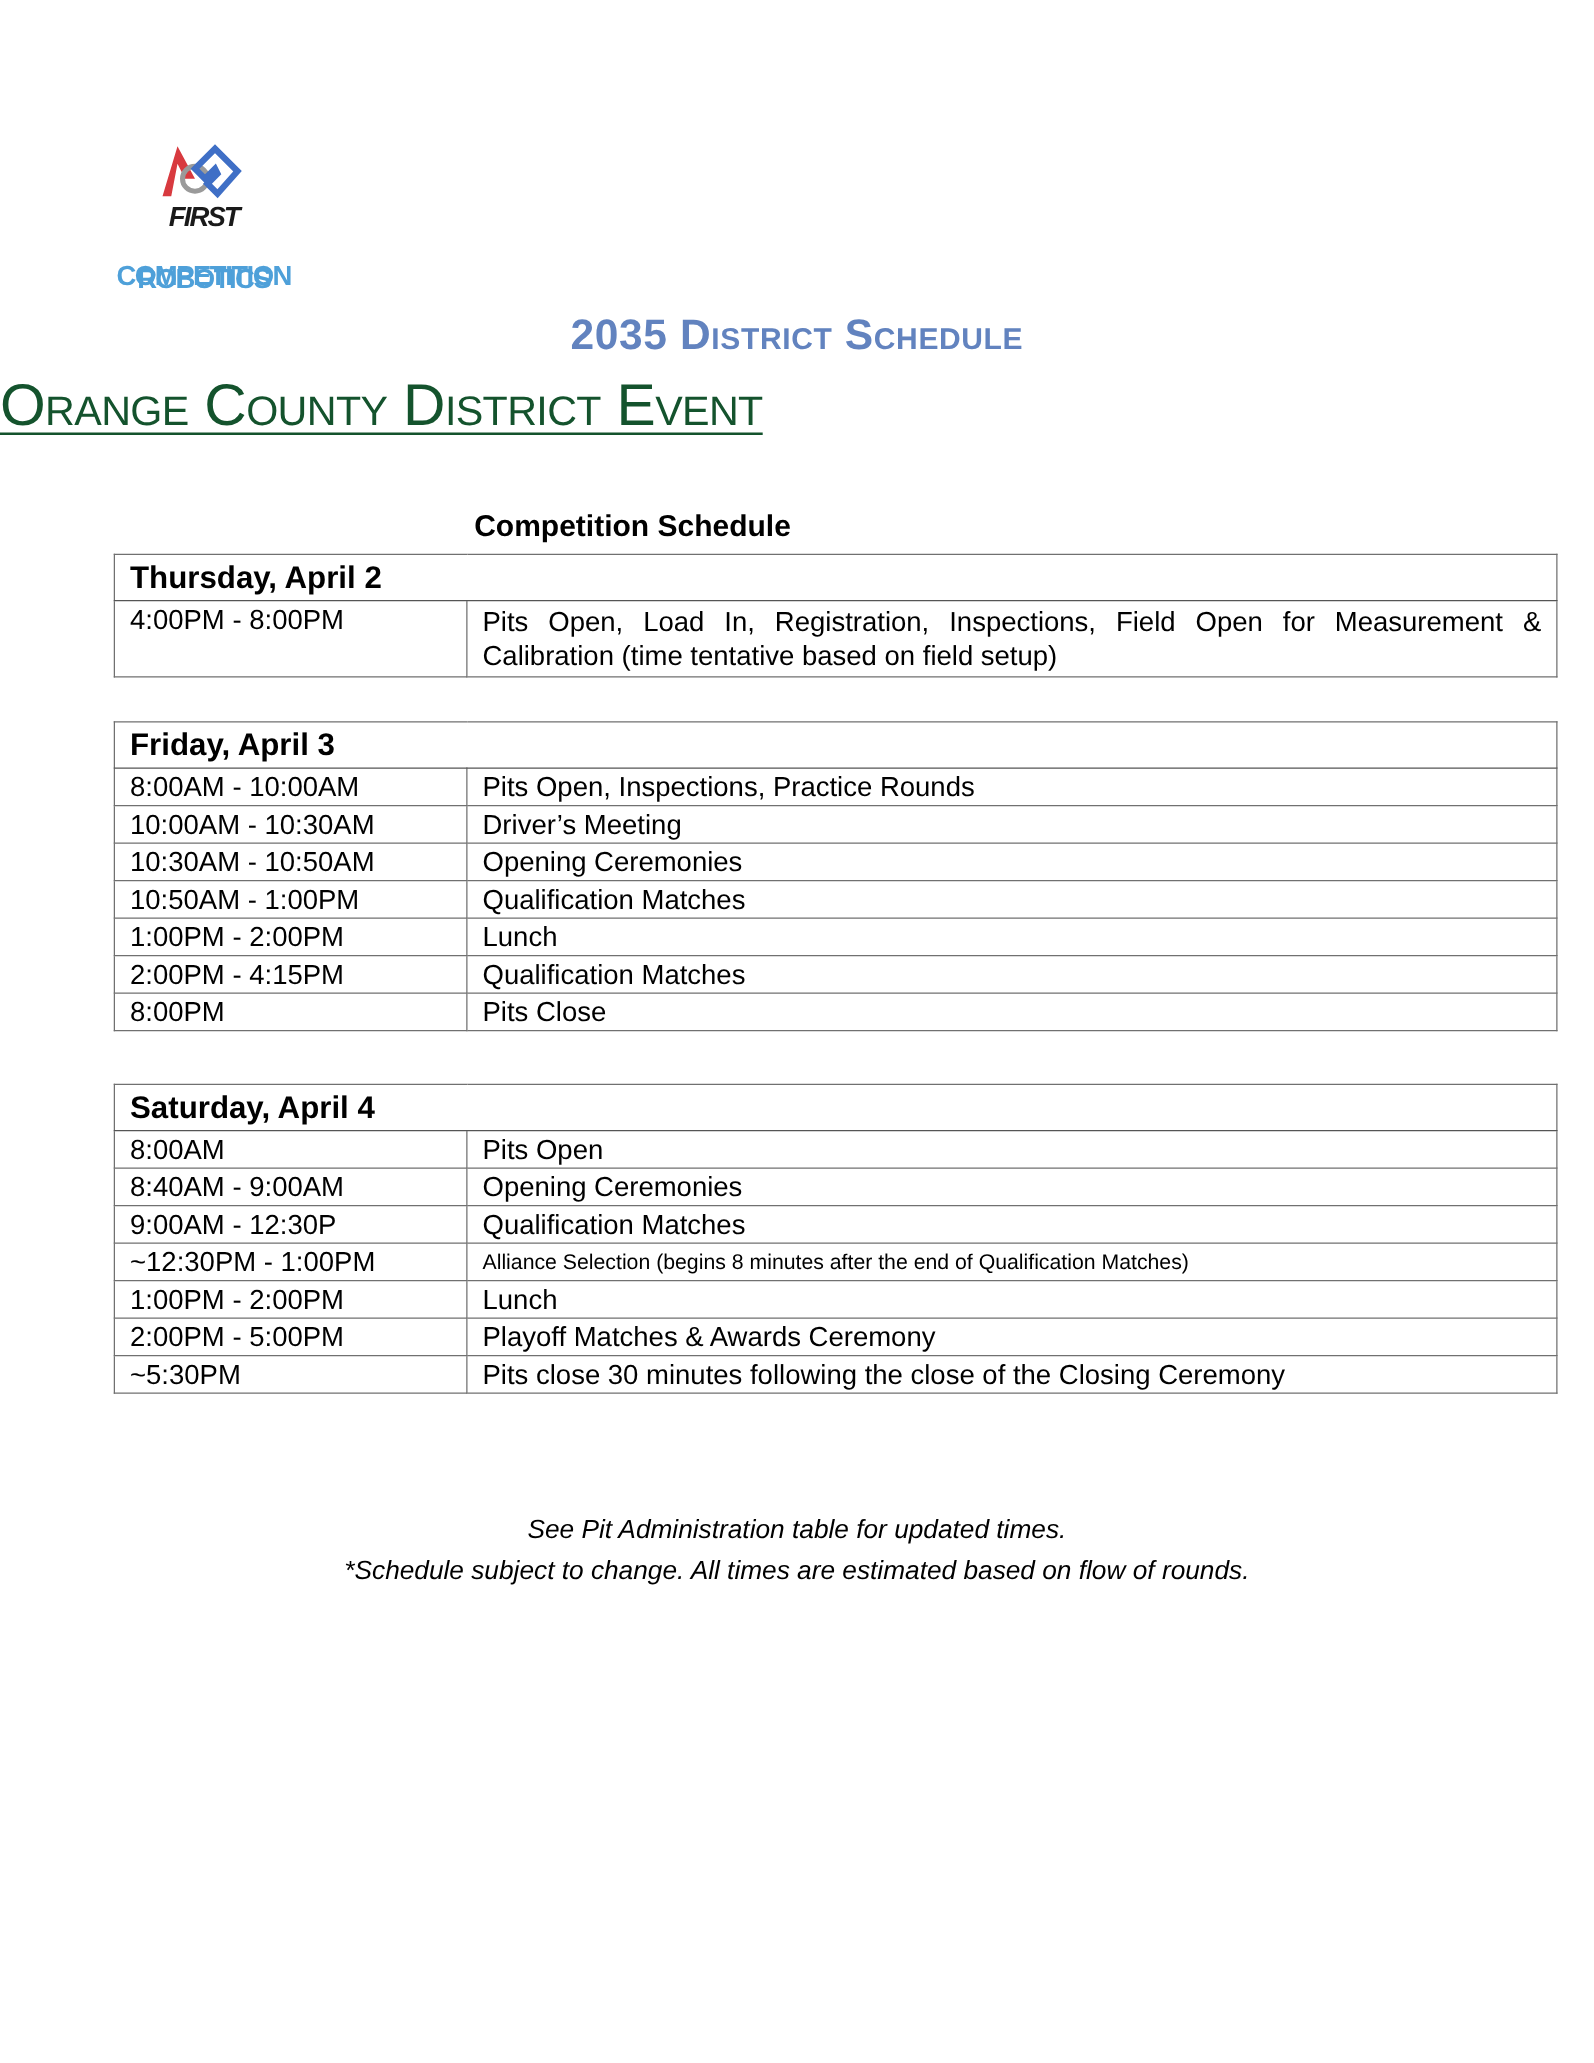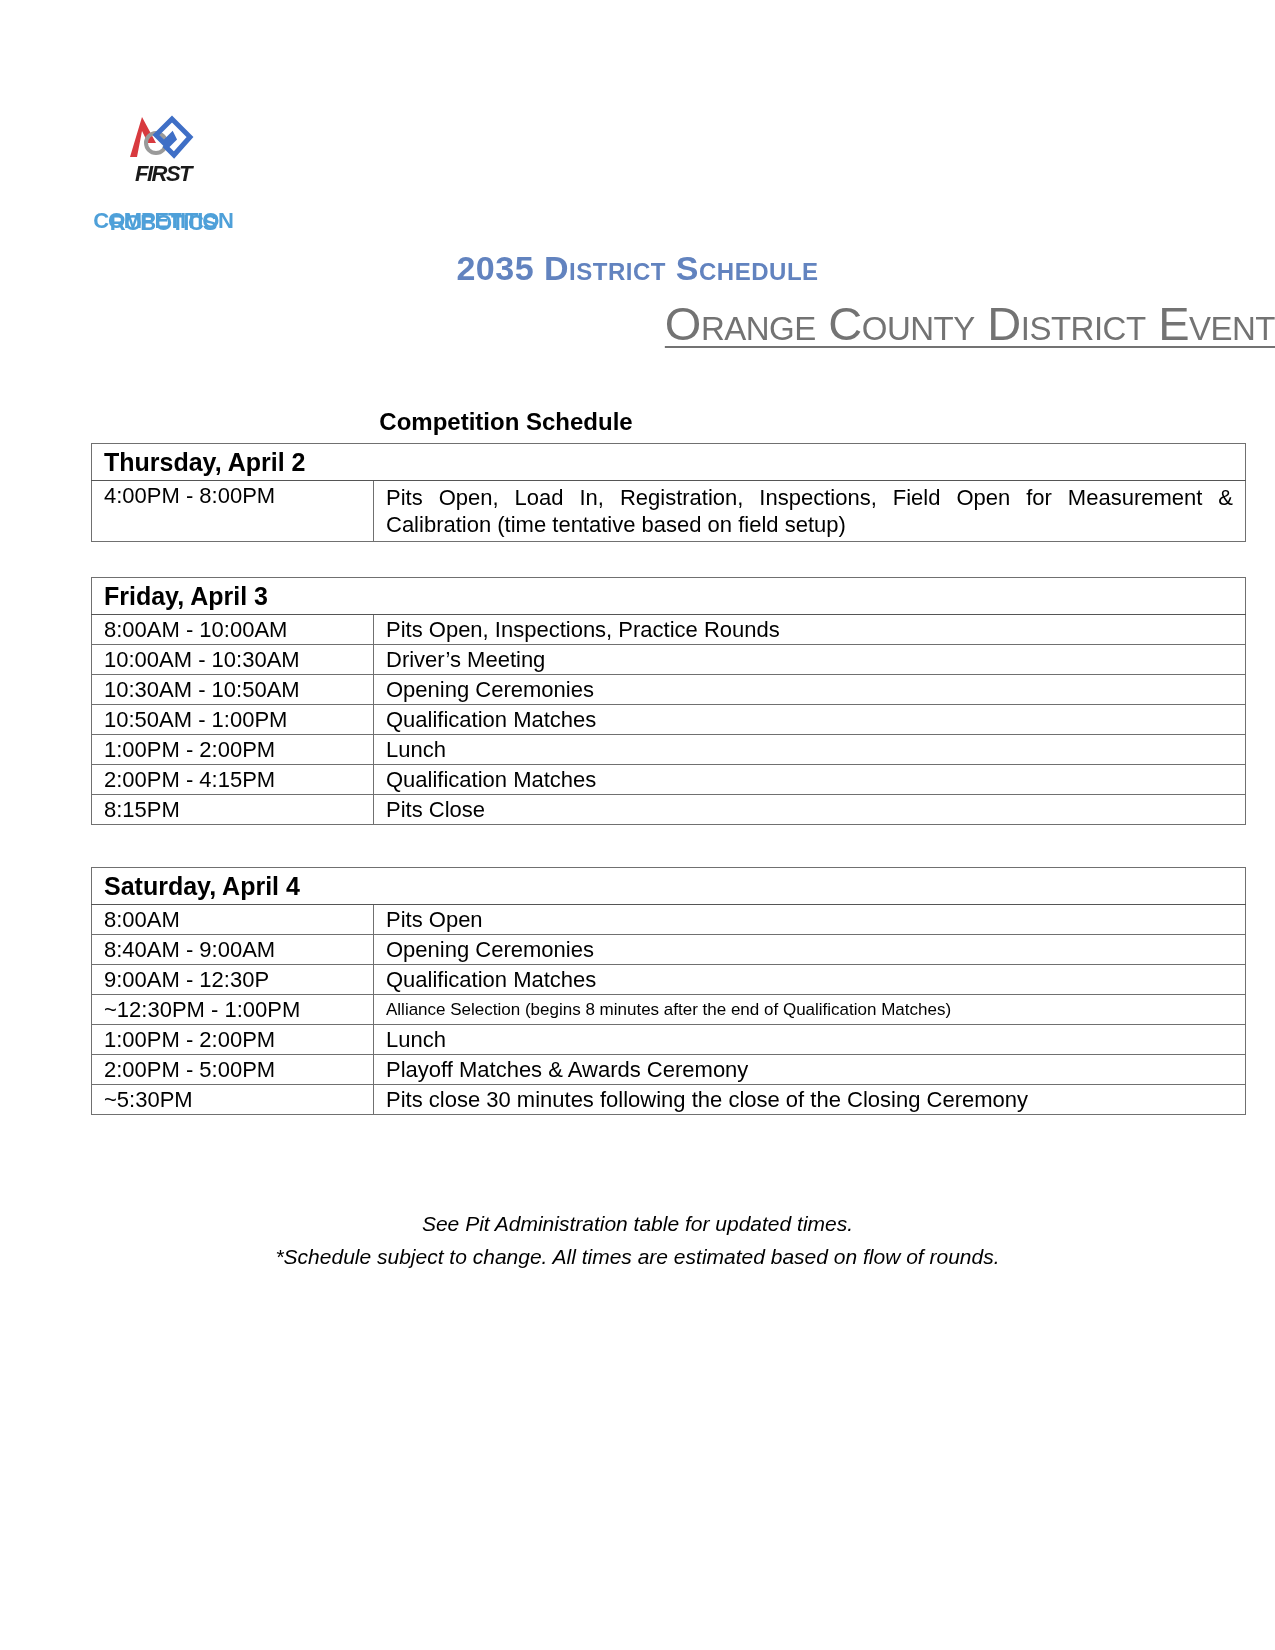--- a/index.html
+++ b/index.html
@@ -23,22 +23,22 @@
   }
   .logo .rc.l1 { top: 72px; font-size: 22px; margin-top: 26px; }
   .logo .rc.l2 { top: 96px; font-size: 22px; }
 
   .subtitle {
     position: absolute; left: 0; width: 1275px; top: 249px; text-align: center;
     font-family: "Liberation Sans", sans-serif; font-weight: bold; font-size: 34px;
     color: #6283bf; font-variant: small-caps; letter-spacing: 0.5px;
   }
   .title {
-    position: absolute; left: 0; width: 1275px; top: 296px; text-align: right;
-    font-family: "Liberation Sans", sans-serif; font-size: 47px; color: #737373;
+    position: absolute; left: 0; width: 1275px; top: 296px; text-align: left;
+    font-family: "Liberation Sans", sans-serif; font-size: 47px; color: #14532d;
     font-variant: small-caps; letter-spacing: -0.5px;
   }
   .title span { text-decoration: underline; text-decoration-thickness: 2px; text-underline-offset: 6px; }
 
   .section-heading {
     position: absolute; left: 0; width: 1012px; top: 408px; text-align: center;
     font-family: "Liberation Sans", sans-serif; font-weight: bold; font-size: 24px;
   }
 
   table.sched {
@@ -122,21 +122,21 @@
   </tr>
   <tr>
     <td class="time">1:00PM - 2:00PM</td>
     <td>Lunch</td>
   </tr>
   <tr>
     <td class="time">2:00PM - 4:15PM</td>
     <td>Qualification  Matches</td>
   </tr>
   <tr>
-    <td class="time">8:15PM</td>
+    <td class="time">8:00PM</td>
     <td>Pits Close</td>
   </tr>
 </tbody>
   </table>
 
 <table class="sched" id="t-sat">
   <tbody>
       <tr>
     <td class="day" colspan="2">Saturday, April 4</td>
   </tr>

